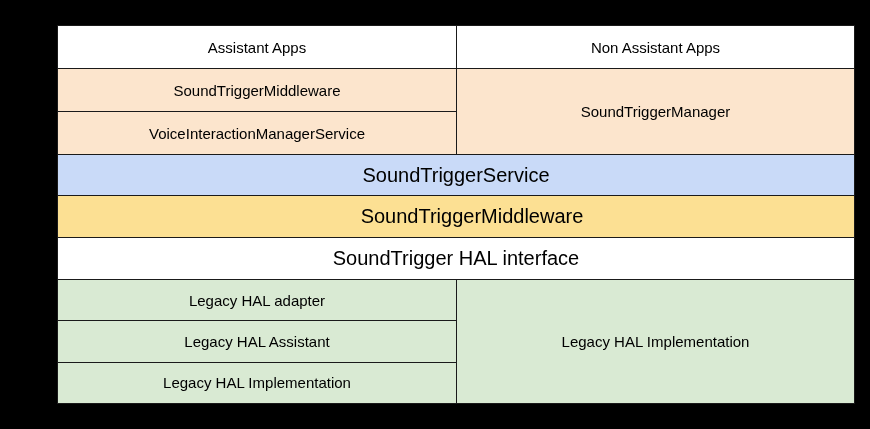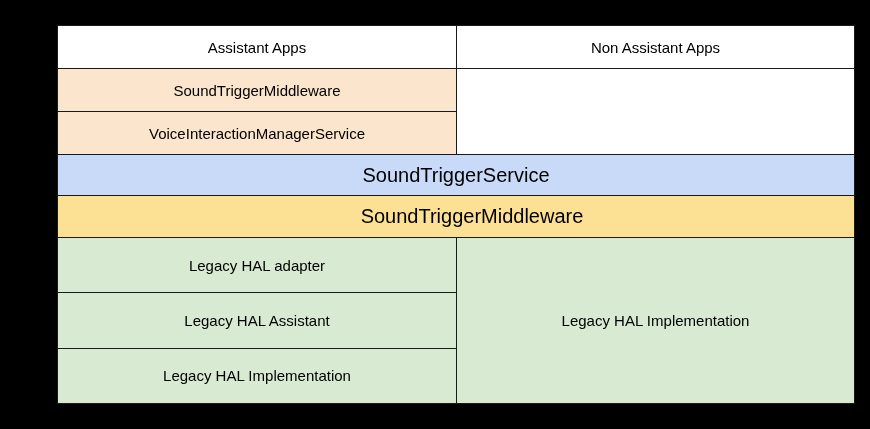--- a/index.html
+++ b/index.html
@@ -132,36 +132,44 @@
       </div>
       <div class="sub-row h-42 fill-peach">
         <span>VoiceInteractionManagerService</span>
       </div>
     </div>
 
     <div id="top-right-col">
       <div class="sub-row h-43 fill-white bdr-b">
         <span>Non Assistant Apps</span>
       </div>
+      <div class="sub-row fill-peach">
+        <span>SoundTriggerManager</span>
+      </div>
     </div>
 
   </div>
 
   <div class="row h-42">
     <div class="cell col-full fill-blue bdr-b" style="border-top:1px solid #1a1a1a;">
       <span>SoundTriggerService</span>
     </div>
   </div>
 
   <div class="row h-42">
     <div class="cell col-full fill-yellow bdr-b">
       <span>SoundTriggerMiddleware</span>
     </div>
   </div>
 
+  <div class="row h-42">
+    <div class="cell col-full fill-white bdr-b">
+      <span>SoundTrigger HAL interface</span>
+    </div>
+  </div>
 
   <div id="bottom-section">
 
     <div id="bottom-left-col">
       <div class="sub-row fill-green bdr-b">
         <span>Legacy HAL adapter</span>
       </div>
       <div class="sub-row fill-green bdr-b">
         <span>Legacy HAL Assistant</span>
       </div>

